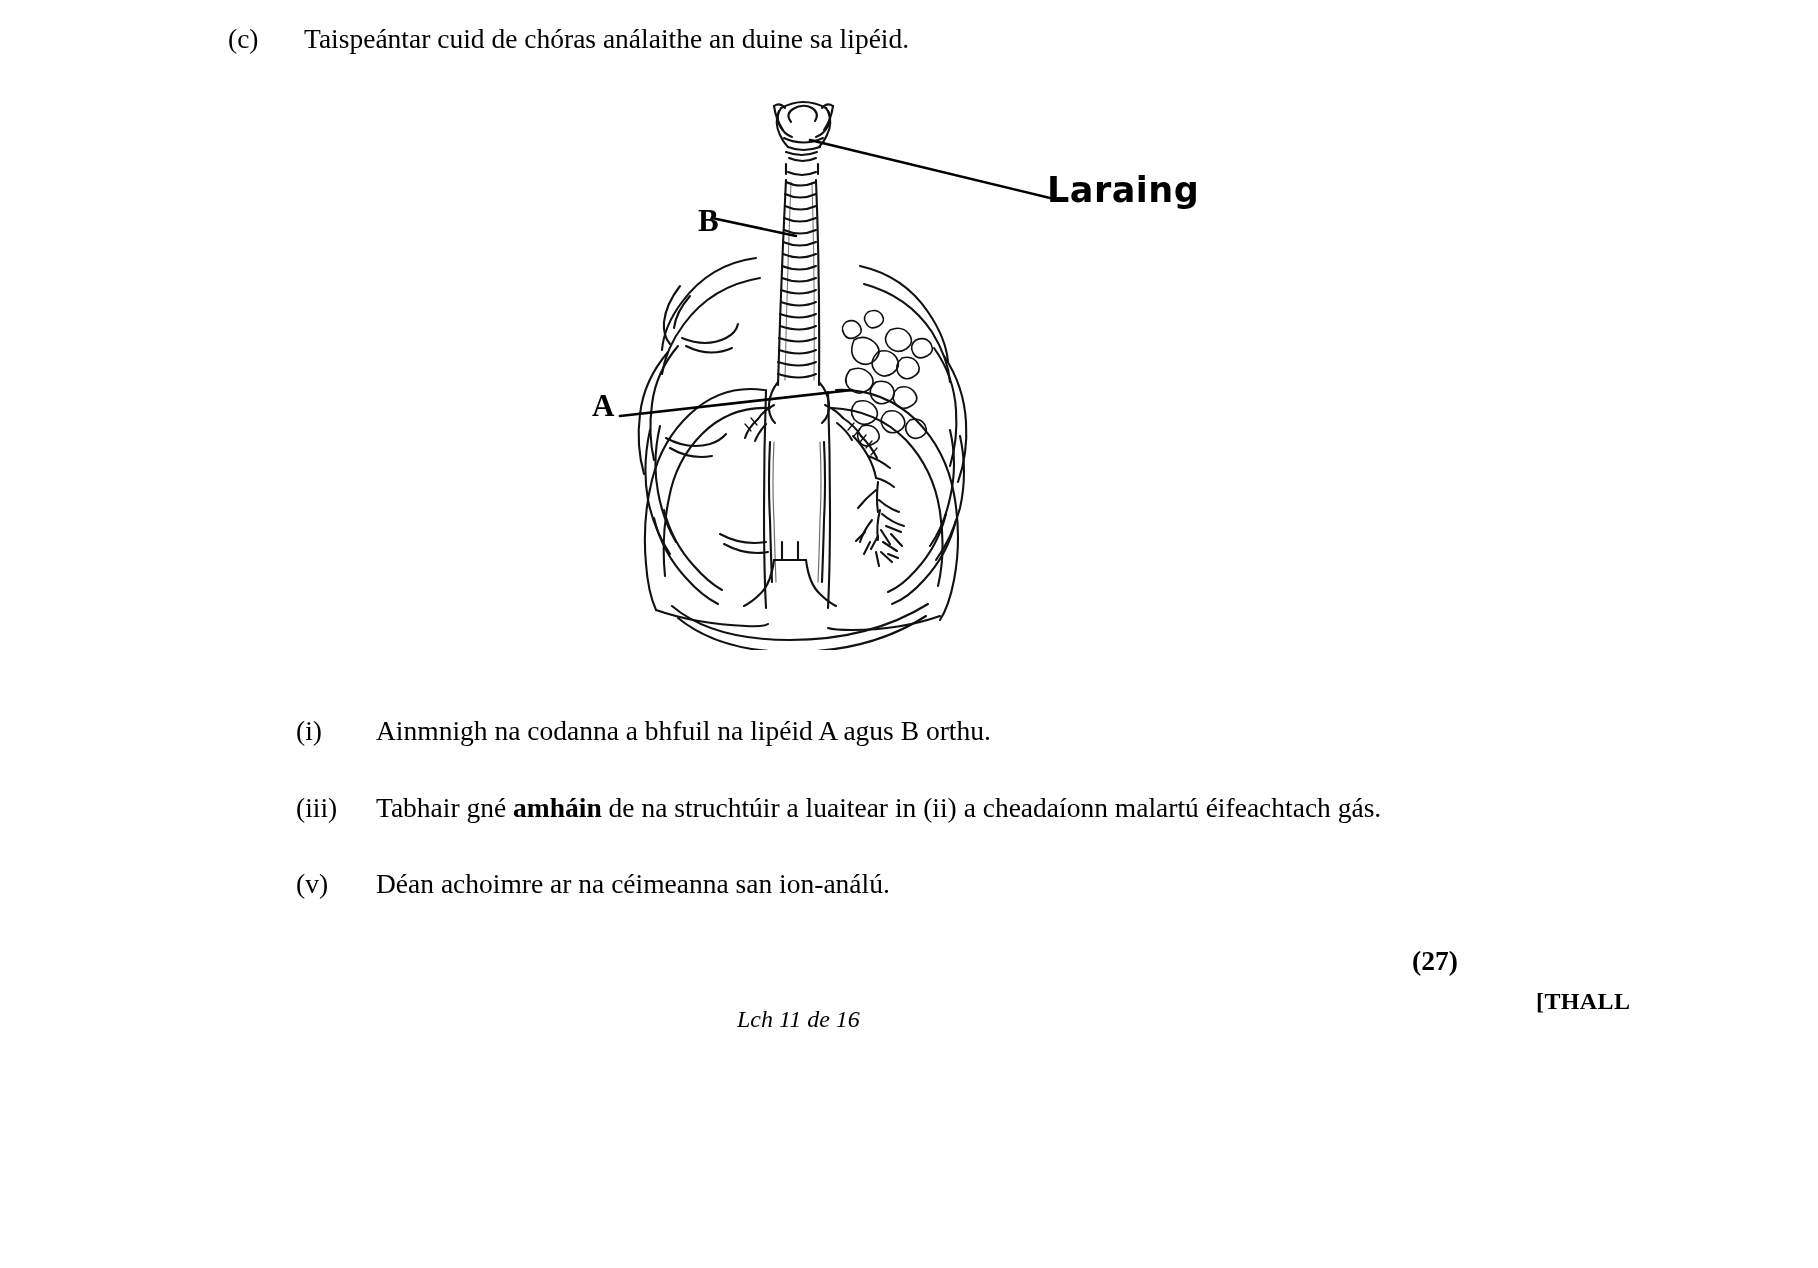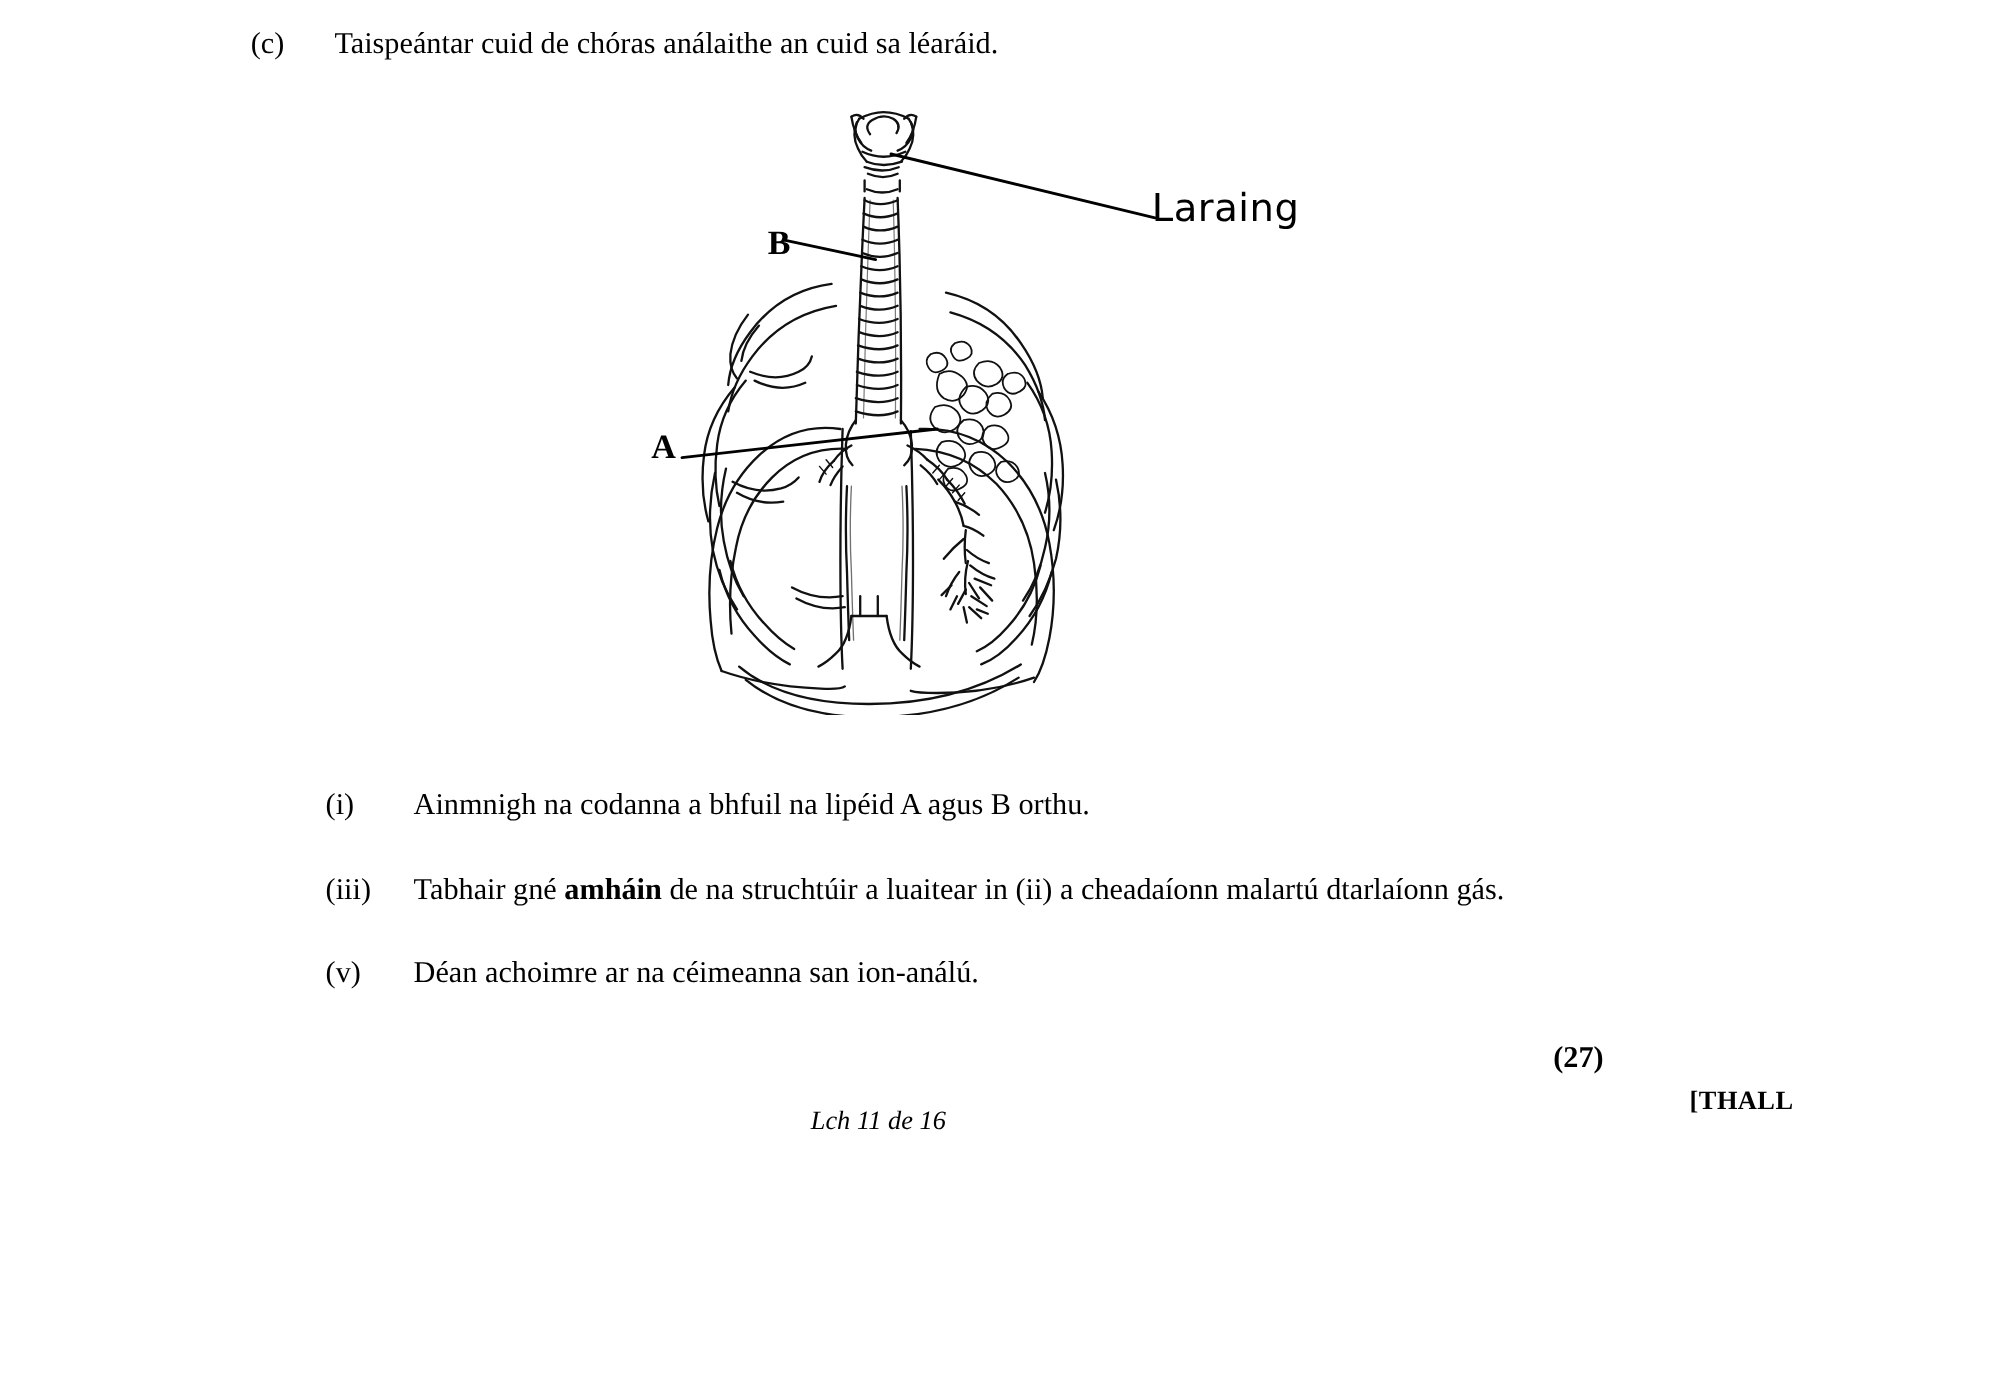--- a/index.html
+++ b/index.html
@@ -56,20 +56,21 @@
 
   .label-laraing {
     position: absolute;
     left: 1047px;
     top: 170px;
     font-family: "DejaVu Sans", sans-serif;
     font-size: 35px;
     letter-spacing: 0.5px;
     color: #000;
     white-space: nowrap;
+    font-weight: bold;
   }
   .label-a {
     position: absolute;
     left: 592px;
     top: 388px;
     font-family: "Liberation Serif", serif;
     font-weight: bold;
     font-size: 31px;
   }
   .label-b {
@@ -131,21 +132,21 @@
     font-weight: bold;
     letter-spacing: 0.4px;
   }
 </style>
 </head>
 <body>
 
 <div class="page">
 
   <div class="stem">
-    <span class="marker">(c)</span><span>Taispeántar cuid de chóras análaithe an cuid sa léaráid.</span>
+    <span class="marker">(c)</span><span>Taispeántar cuid de chóras análaithe an duine sa lipéid.</span>
   </div>
 
   <div class="diagram-wrap">
     <svg viewBox="0 0 700 560" xmlns="http://www.w3.org/2000/svg" fill="none" stroke="#111" stroke-width="2.1" stroke-linecap="round" stroke-linejoin="round">
 
       <g>
         <path d="M231 32 q-6 -8 2 -13 q10 -6 19 -1 q8 5 3 13"></path>
         <path d="M221 18 q-6 9 -1 18 q4 8 12 11"></path>
         <path d="M266 18 q7 9 2 18 q-4 8 -12 11"></path>
         <path d="M221 18 q12 -6 22 -6 q12 0 23 6"></path>
@@ -322,21 +323,21 @@
   <div class="qlist">
 
     <div class="qrow">
       <span class="qnum">(i)</span>
       <span class="qtext">Ainmnigh na codanna a bhfuil na lipéid A agus B orthu.</span>
     </div>
 
 
     <div class="qrow">
       <span class="qnum">(iii)</span>
-      <span class="qtext"><span>Tabhair gné </span><b>amháin</b><span> de na struchtúir a luaitear in (ii) a cheadaíonn malartú dtarlaíonn gás.</span></span>
+      <span class="qtext"><span>Tabhair gné </span><b>amháin</b><span> de na struchtúir a luaitear in (ii) a cheadaíonn malartú éifeachtach gás.</span></span>
     </div>
 
 
     <div class="qrow">
       <span class="qnum">(v)</span>
       <span class="qtext">Déan achoimre ar na céimeanna san ion-análú.</span>
     </div>
 
   </div>
 

